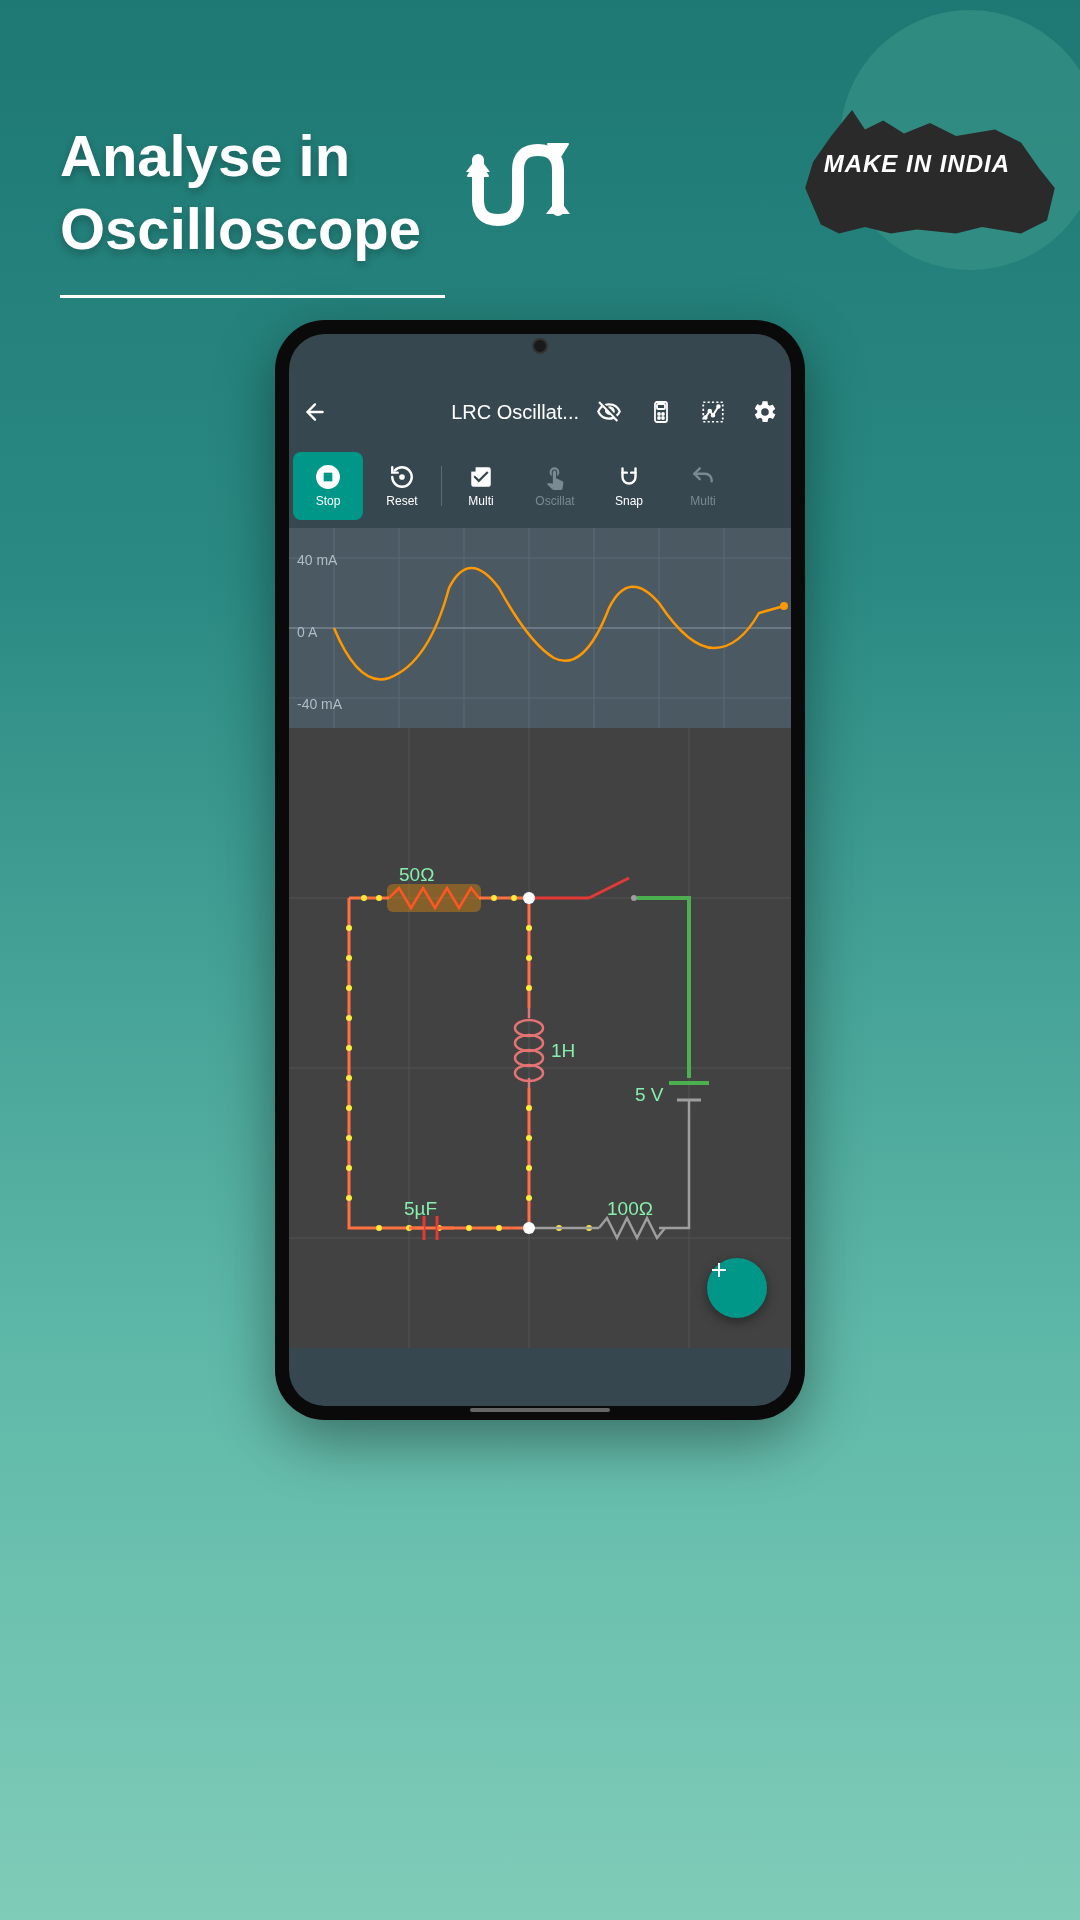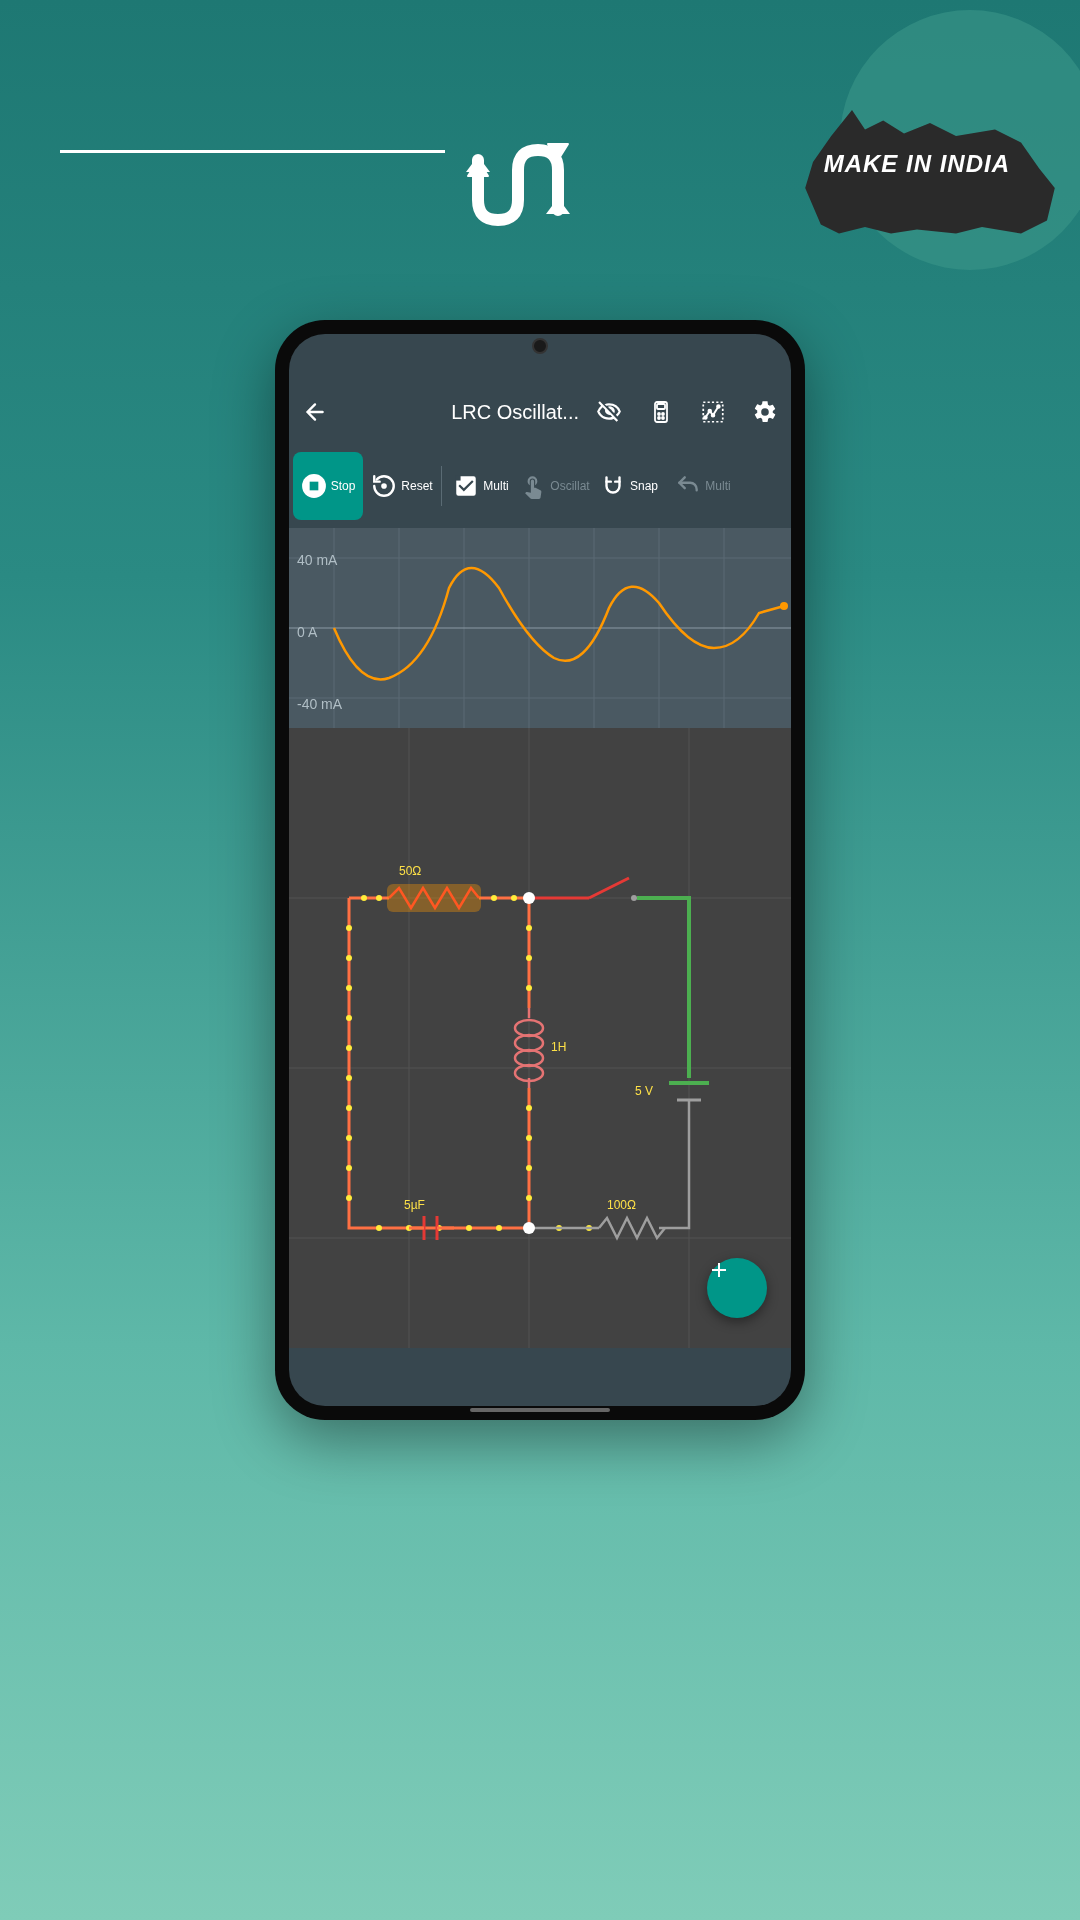--- a/index.html
+++ b/index.html
@@ -153,20 +153,21 @@
 
 
 .toolbar {
   display: flex;
   padding: 8px 4px;
   gap: 4px;
   align-items: center;
 }
 .tool-btn {
   display: flex;
+  flex-direction: column;
   align-items: center;
   justify-content: center;
   width: 70px;
   height: 68px;
   border-radius: 8px;
   gap: 4px;
 }
 .tool-btn.active { background: #009688; }
 .tool-icon {
   width: 26px;
@@ -210,22 +211,22 @@
 
 .canvas {
   background: #424242;
   flex: 1;
   position: relative;
   height: 620px;
 }
 .canvas svg { position: absolute; top: 0; left: 0; width: 100%; height: 100%; }
 .comp-label {
   position: absolute;
-  color: #fde047;
-  font-size: 12px;
+  color: #86efac;
+  font-size: 19px;
 }
 
 
 .fab {
   position: absolute;
   bottom: 30px;
   right: 24px;
   width: 60px;
   height: 60px;
   border-radius: 50%;
@@ -235,20 +236,24 @@
   justify-content: center;
   color: #fff;
   box-shadow: 0 4px 12px rgba(0,0,0,0.4);
 }
 .fab svg { width: 24px; height: 24px; }
 </style>
 </head>
 <body>
 
 <div class="promo-header">
+  <div class="promo-title">
+    <span>Analyse in</span><br>
+    <span>Oscilloscope</span>
+  </div>
   <div class="promo-underline"></div>
 </div>
 
 <div class="promo-icon">
   <svg viewBox="0 0 130 100" fill="none" stroke="#fff" stroke-width="12" stroke-linecap="round" stroke-linejoin="round">
     <path d="M18 20 L18 60 Q18 80 38 80 Q58 80 58 60 L58 30 Q58 10 78 10 Q98 10 98 30 L98 70"></path>
     <path d="M6 32 L18 16 L30 32" fill="#fff" stroke="none"></path>
     <path d="M86 58 L98 74 L110 58" fill="#fff" stroke="none" transform="rotate(180 98 66)"></path>
     <polygon points="8,36 18,20 28,36" fill="#fff" stroke="#fff" stroke-width="2"></polygon>
     <polygon points="88,56 98,72 108,56" fill="#fff" stroke="#fff" stroke-width="2" transform="translate(0,-52)"></polygon>

